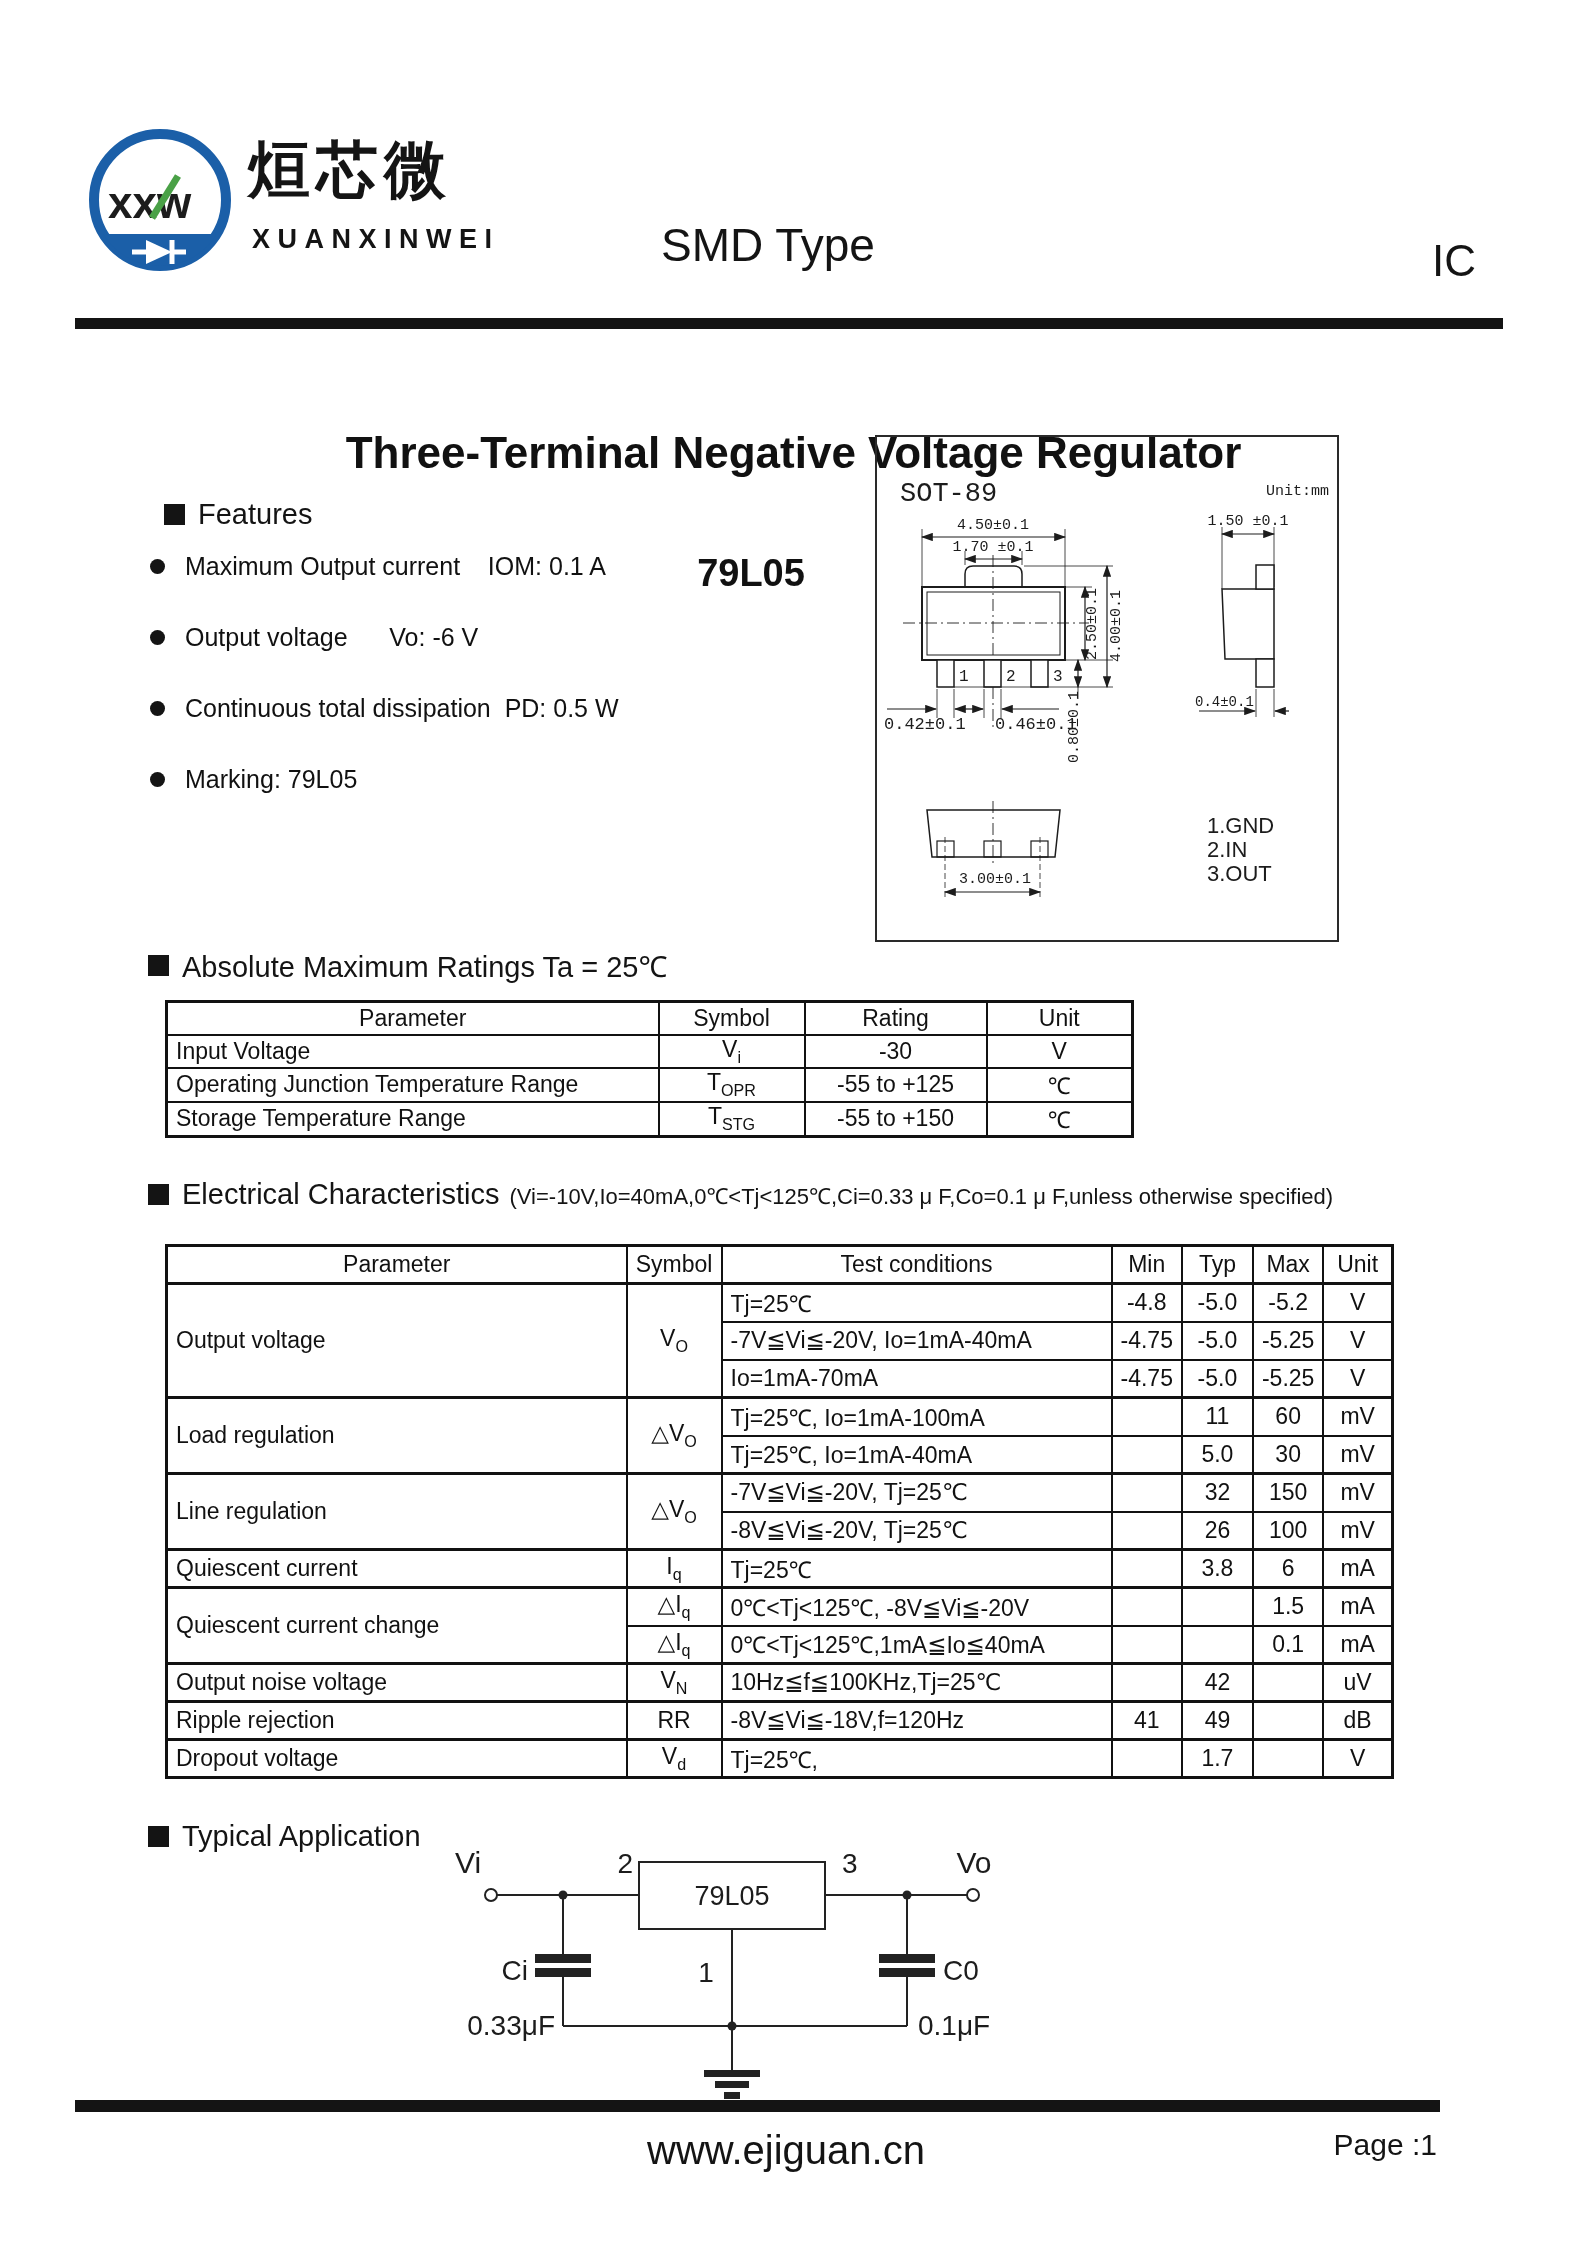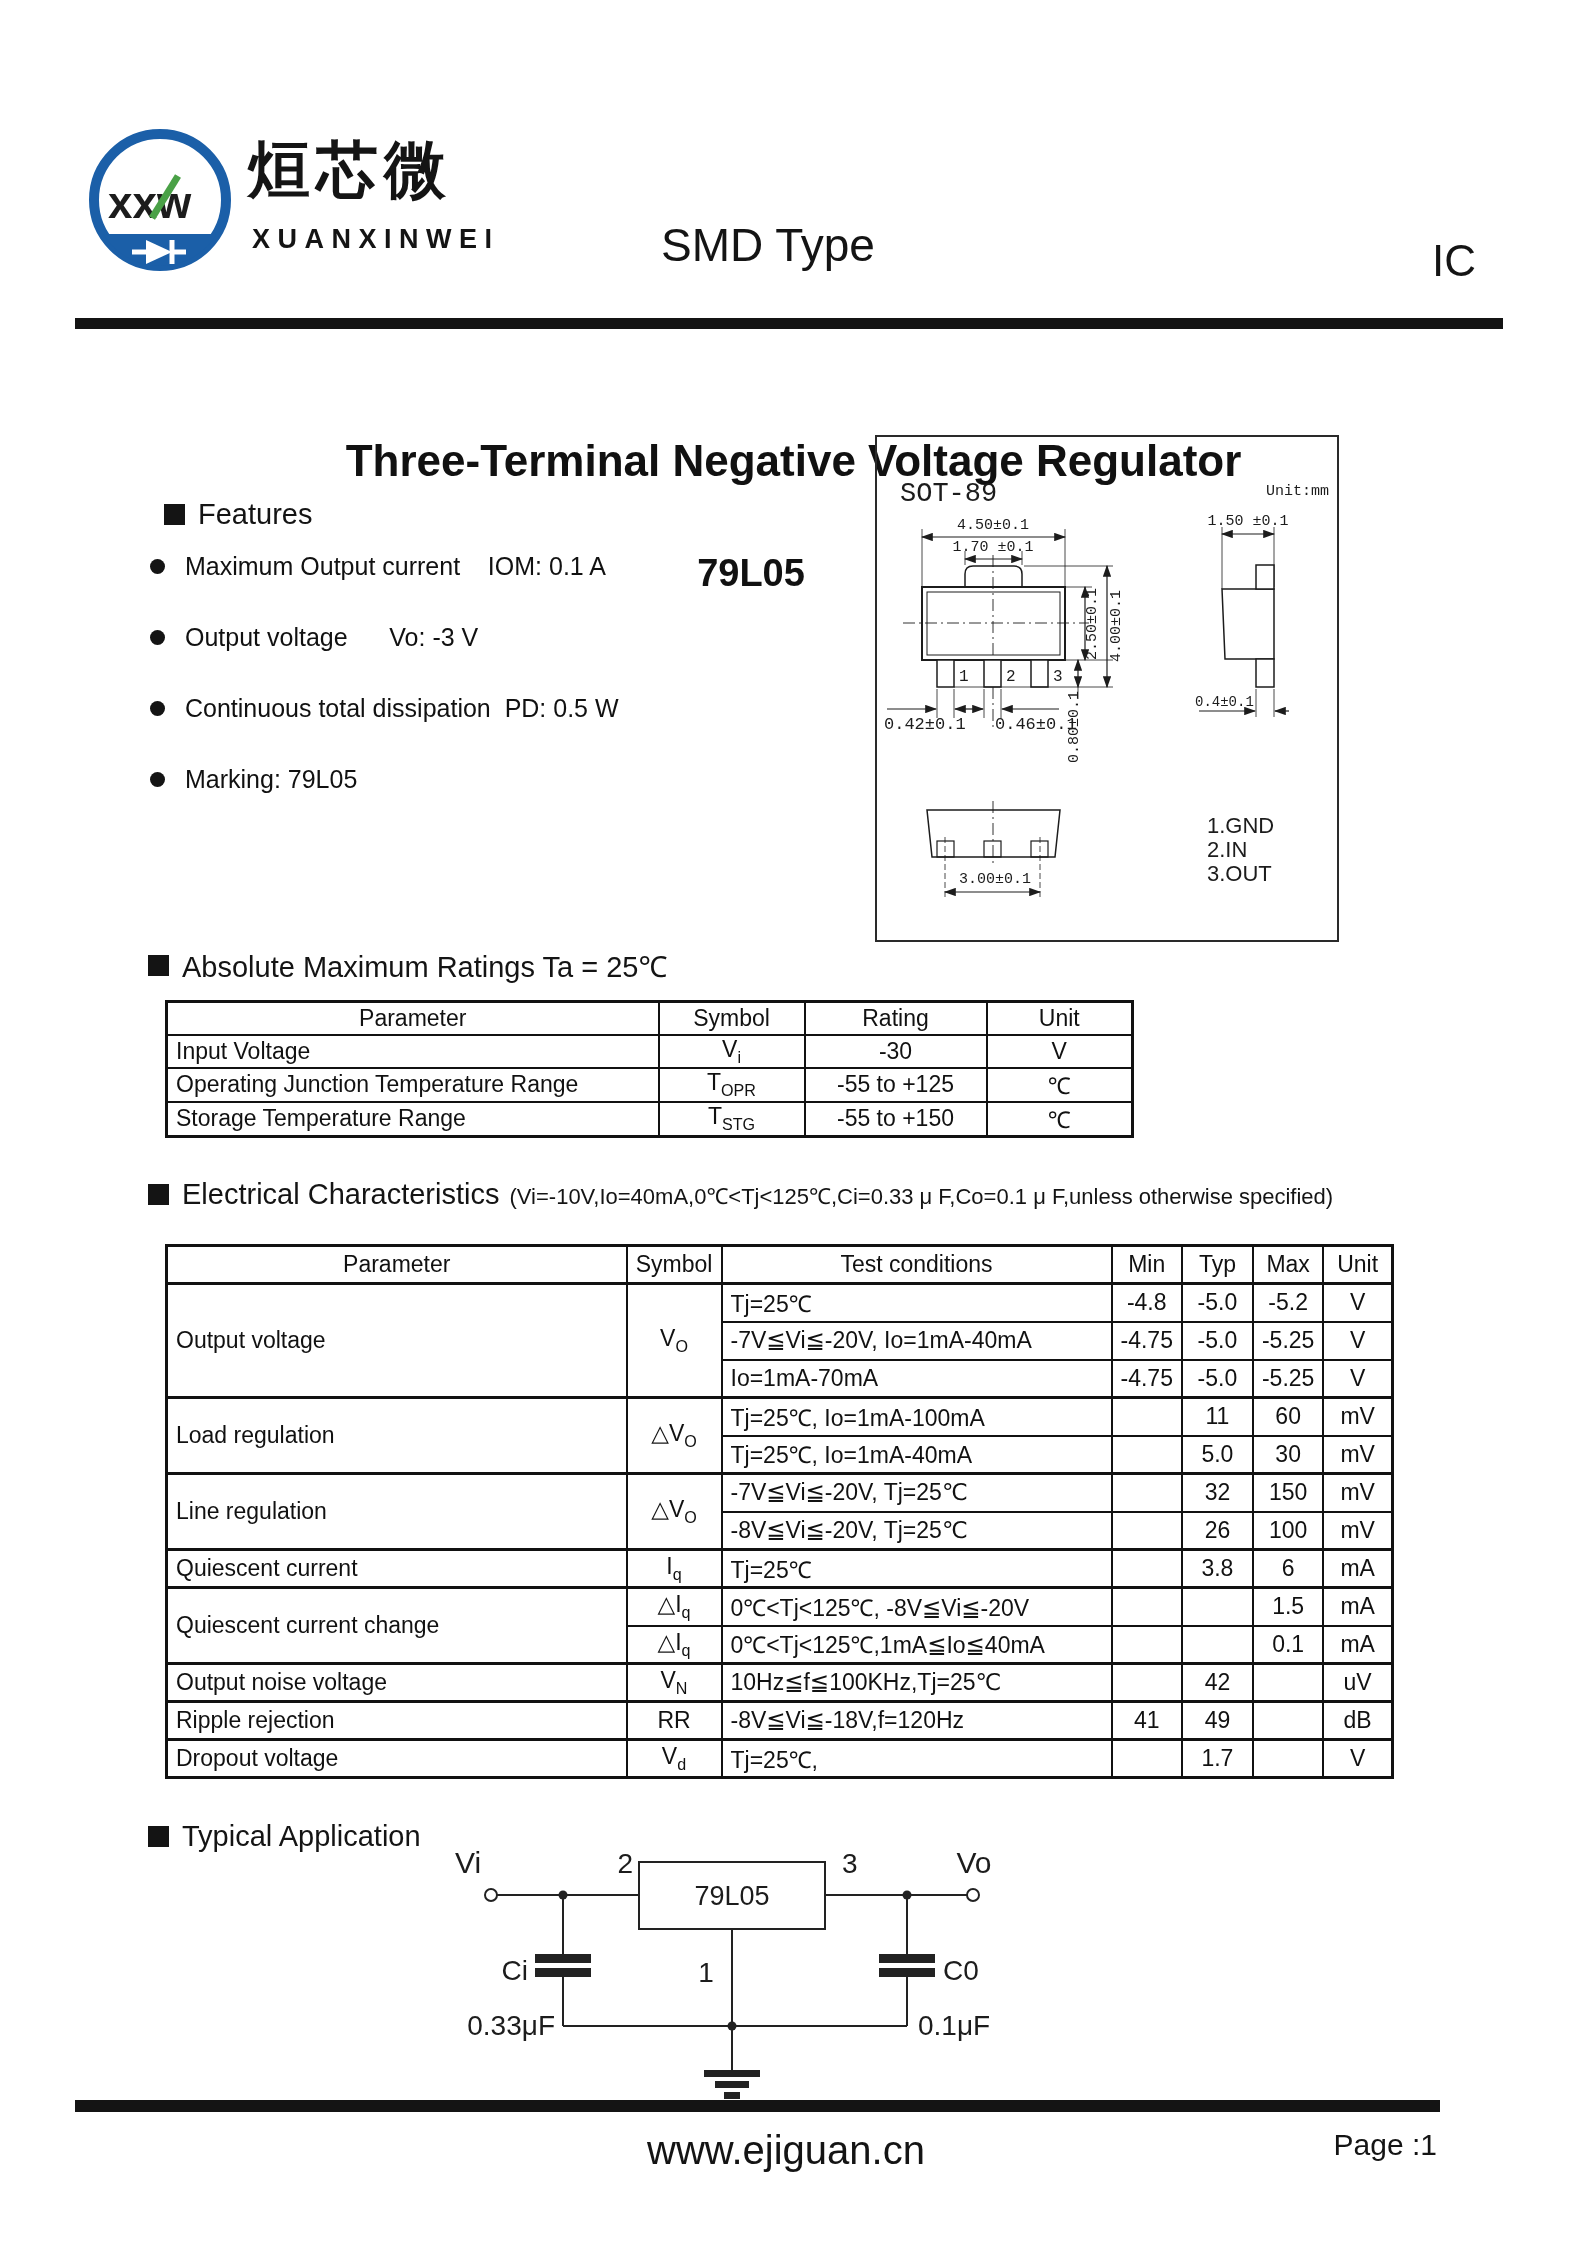--- a/index.html
+++ b/index.html
@@ -6,21 +6,21 @@
   .page{position:relative;width:1587px;height:2245px;background:#ffffff;
         font-family:"Liberation Sans",sans-serif;color:#111;overflow:hidden;}
   .abs{position:absolute;}
 
   
   .company-cn{left:248px;top:128px;font-size:62px;font-weight:bold;letter-spacing:6px;color:#141414;}
   .company-en{left:252px;top:224px;font-size:27px;font-weight:bold;letter-spacing:7.5px;color:#141414;}
   .smd-type{left:768px;top:218px;transform:translateX(-50%);font-size:46px;color:#141414;}
   .ic-label{left:1432px;top:236px;font-size:44px;color:#141414;}
   .header-rule{left:75px;top:318px;width:1428px;height:11px;background:#141414;}
-  .doc-title{left:50%;top:428px;transform:translateX(-50%);font-size:44px;font-weight:bold;white-space:nowrap;margin-top:8px;}
+  .doc-title{left:50%;top:428px;transform:translateX(-50%);font-size:44px;font-weight:bold;white-space:nowrap;}
   .part-number{left:751px;top:552px;transform:translateX(-50%);font-size:38px;font-weight:bold;}
 
   
   .sec-head{display:flex;align-items:center;font-size:29px;color:#141414;white-space:pre;}
   .sq{display:inline-block;width:21px;height:21px;background:#141414;margin-right:13px;flex:none;}
   .ec-note{font-size:22px;margin-left:10px;}
 
   
   .feat-list{left:150px;top:552px;display:flex;flex-direction:column;gap:42px;}
   .feat-item{display:flex;align-items:center;font-size:25px;white-space:pre;}
@@ -86,21 +86,21 @@
   <div class="abs header-rule"></div>
   <div class="abs doc-title">Three-Terminal Negative Voltage Regulator</div>
   <div class="abs part-number">79L05</div>
 
   <div class="abs sec-head" style="left:148px;top:498px;padding-left:16px;">
     <span class="sq"></span>
     <span>Features</span>
   </div>
   <div class="abs feat-list">
     <div class="feat-item"><span class="dot"></span><span>Maximum Output current    IOM: 0.1 A</span></div>
-    <div class="feat-item"><span class="dot"></span><span>Output voltage      Vo: -3 V</span></div>
+    <div class="feat-item"><span class="dot"></span><span>Output voltage      Vo: -6 V</span></div>
     <div class="feat-item"><span class="dot"></span><span>Continuous total dissipation  PD: 0.5 W</span></div>
     <div class="feat-item"><span class="dot"></span><span>Marking: 79L05</span></div>
   </div>
 
   <div class="abs sot-box">
     <svg width="456" height="499" viewBox="0 0 456 499">
       <defs>
         <marker id="ae" orient="auto" refX="9" refY="3.5" markerWidth="10" markerHeight="7">
             <path d="M0,0L10,3.5L0,7Z" fill="#1c1c1c"></path>
           </marker>

